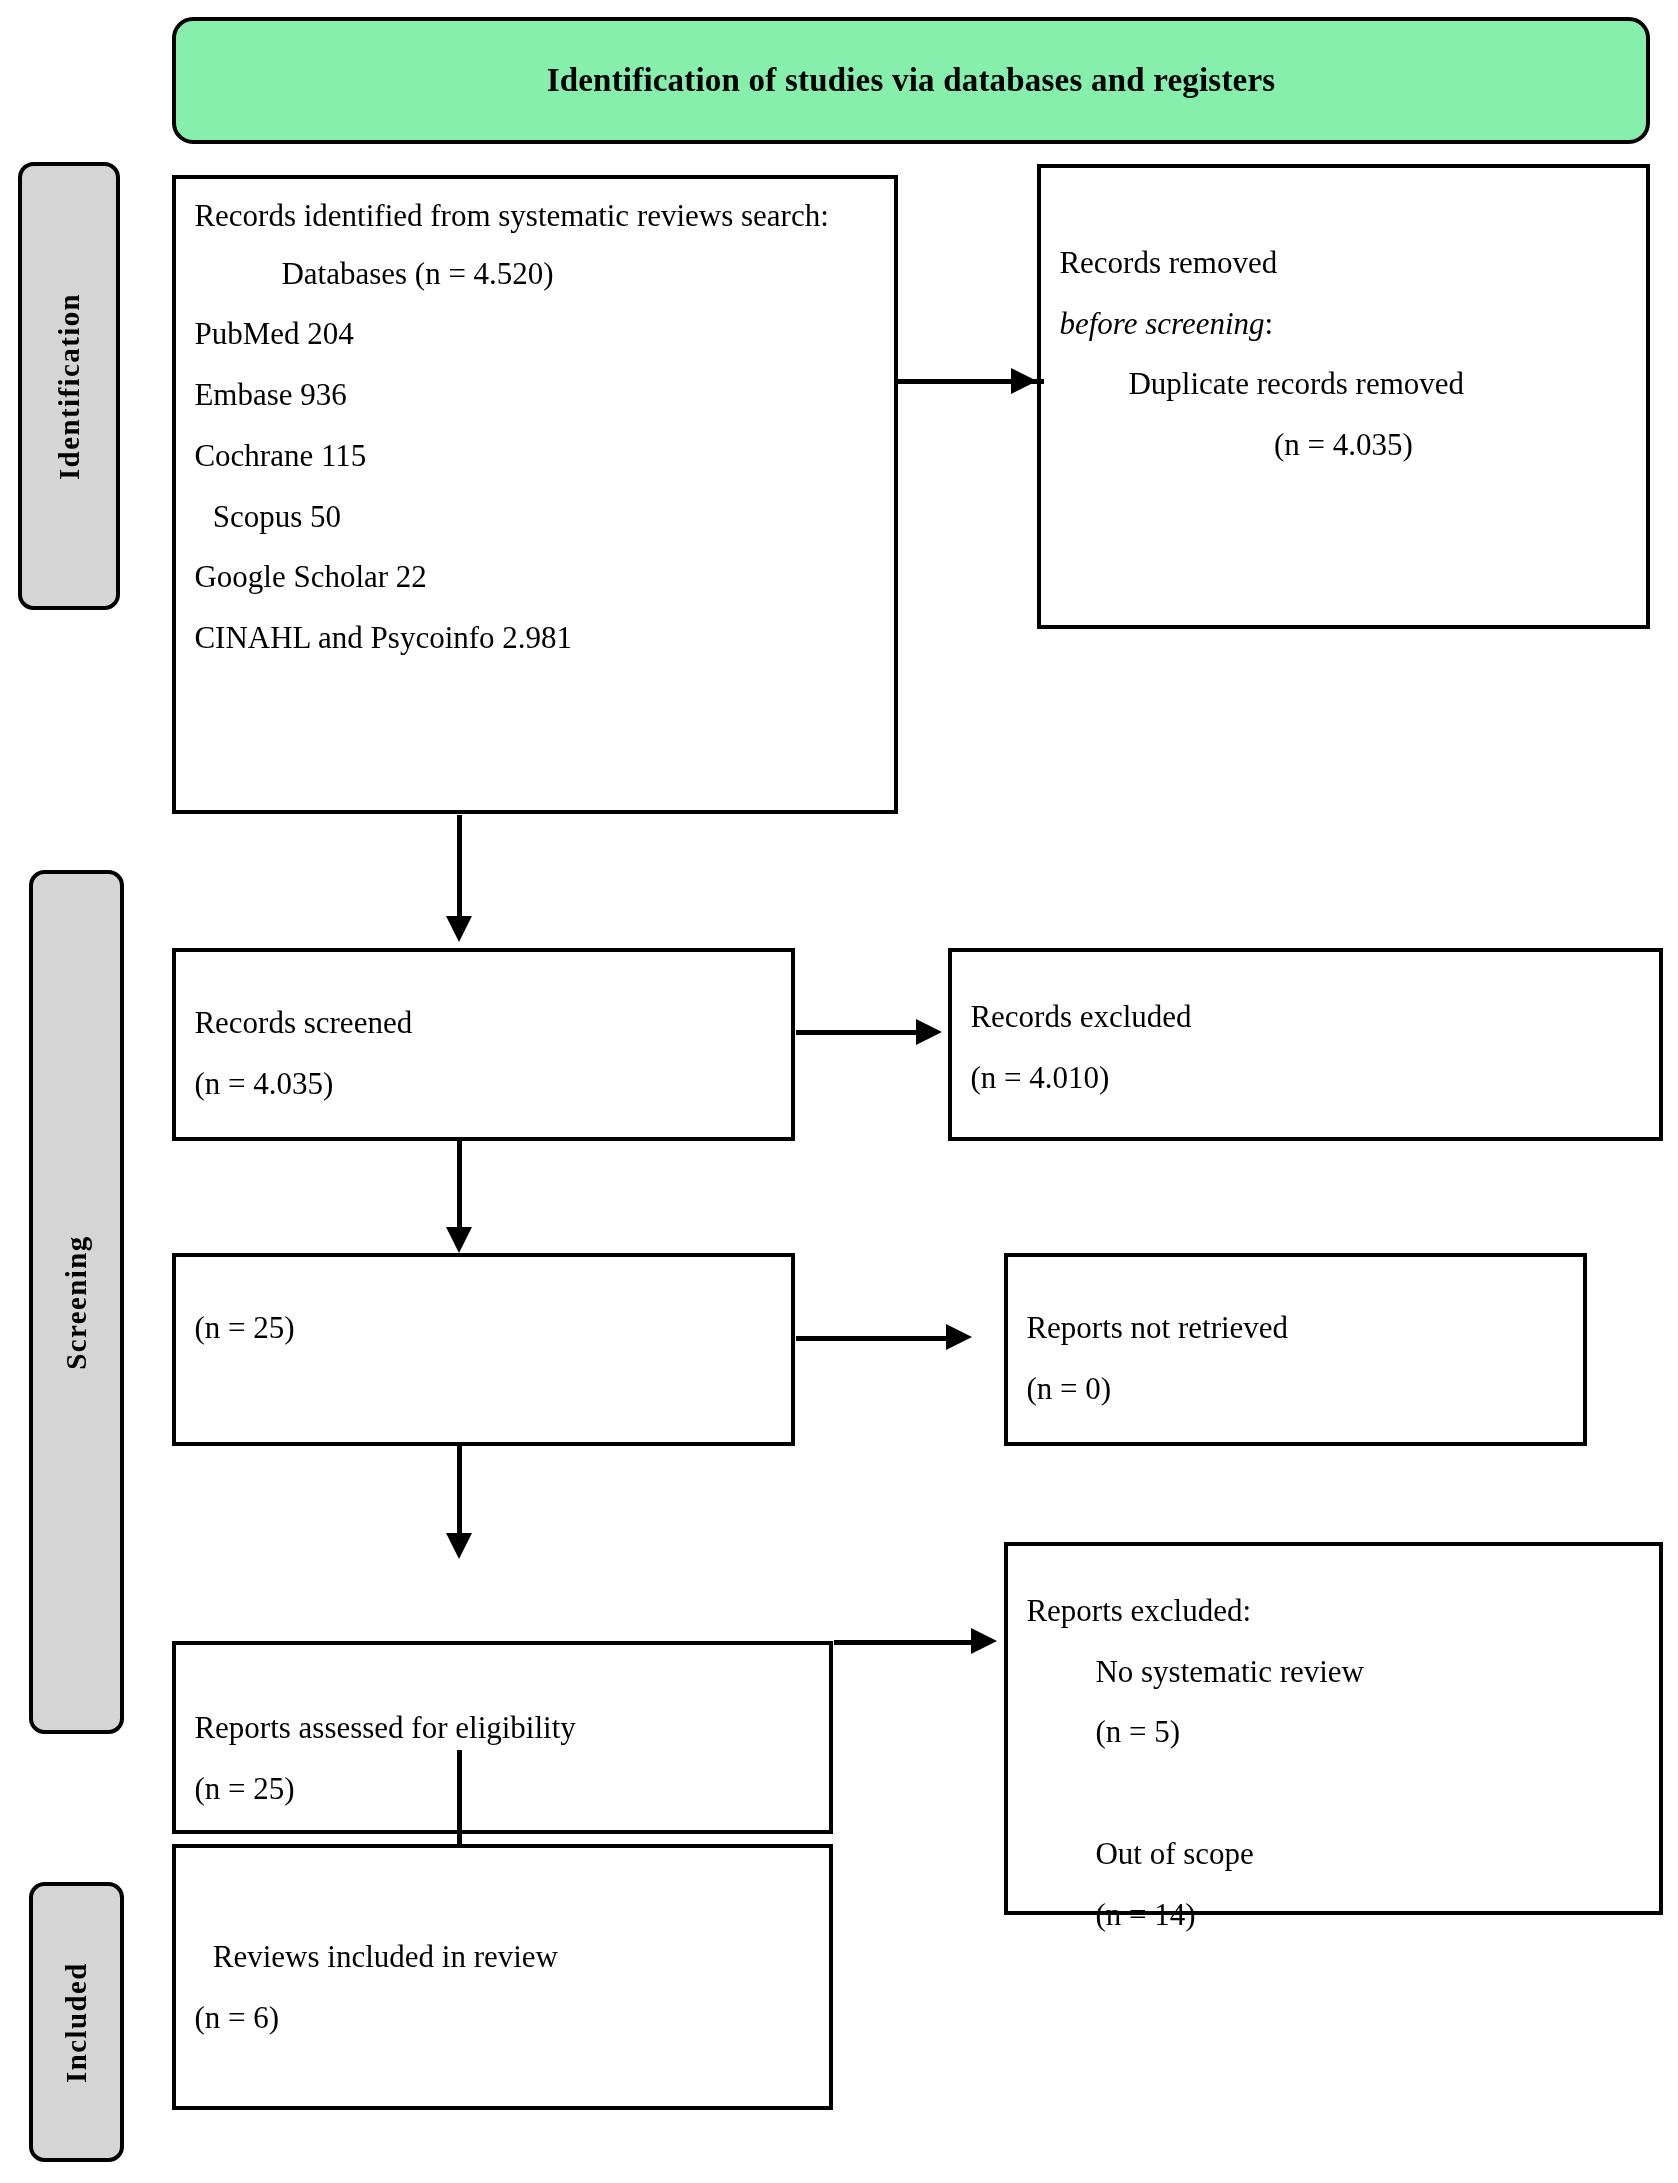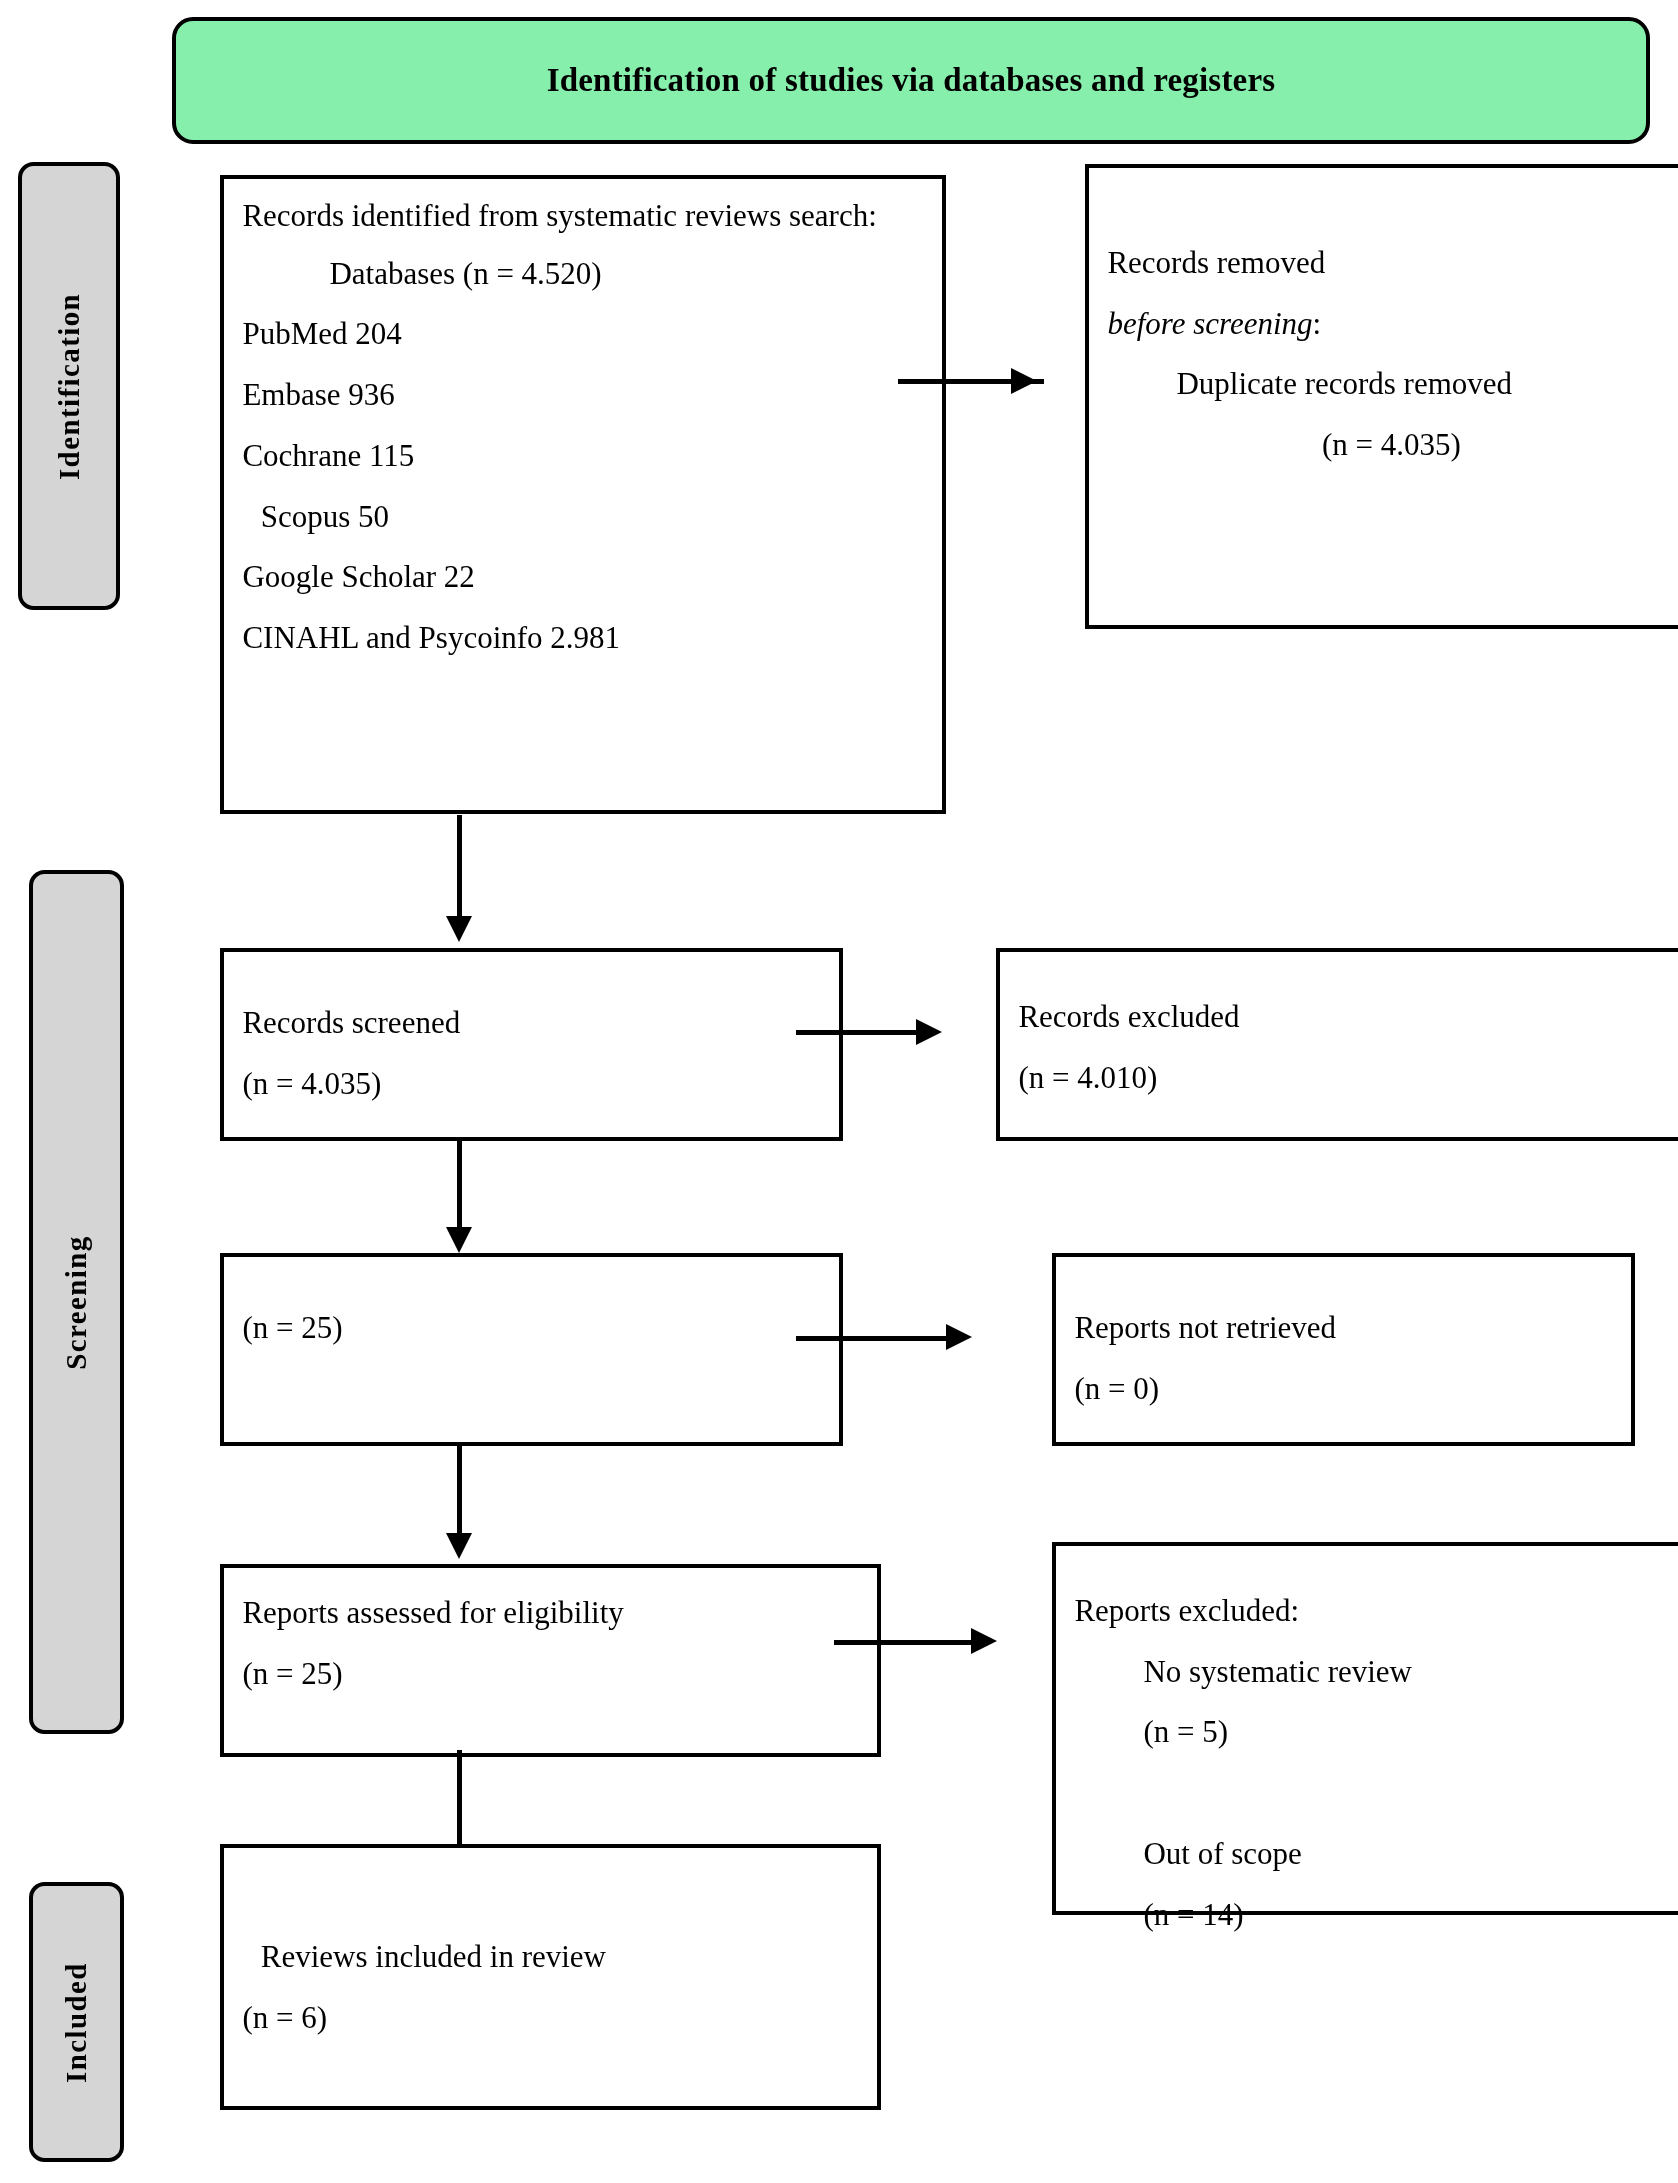--- a/index.html
+++ b/index.html
@@ -49,21 +49,20 @@
     transform: rotate(-90deg);
     transform-origin: center center;
   }
 
   
   .box {
     position: absolute;
     background: #ffffff;
     border: 4.1px solid #000000;
     padding: 20px 18.4px;
-    margin-left: 48px;
   }
   .box p {
     margin: 0 0 26px 0;
     font-size: 31px;
     line-height: 1.12;
   }
   .box p:last-child { margin-bottom: 0; }
   .justif {
     text-align: justify;
     text-align-last: left;
@@ -163,21 +162,21 @@
   <p>Reports not retrieved</p>
   <p>(n = 0)</p>
 </div>
 
 <div class="hline" style="left:796px; top:1336px; width:156px; height:4.6px;"></div>
 <div class="arrow-right" style="left:946px; top:1324px;"></div>
 
 <div class="vline" style="left:457px; top:1446px; width:4.6px; height:92px;"></div>
 <div class="arrow-down" style="left:446px; top:1533px;"></div>
 
-<div class="box" style="left:172px; top:1564px; width:661px; height:193px; padding-top:28px;">
+<div class="box" style="left:172px; top:1641px; width:661px; height:193px; padding-top:66px;">
   <p>Reports assessed for eligibility</p>
   <p>(n = 25)</p>
 </div>
 
 <div class="box" style="left:1004px; top:1542px; width:659px; height:373px; padding-top:48px;">
   <p>Reports excluded:</p>
   <p class="indent2">No systematic review</p>
   <p class="indent2 gap-lg">(n = 5)</p>
   <p class="indent2">Out of scope</p>
   <p class="indent2">(n = 14)</p>

